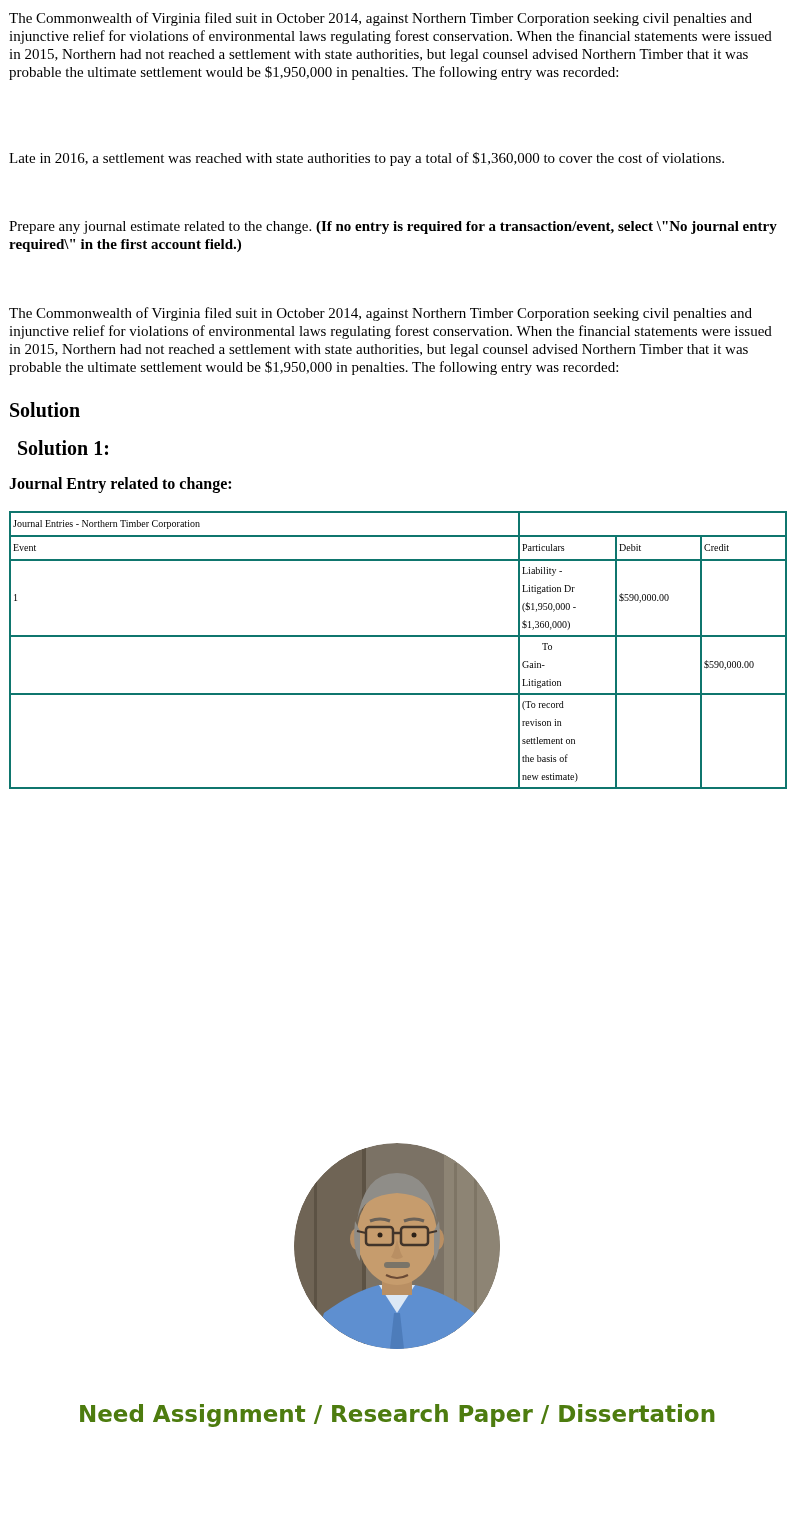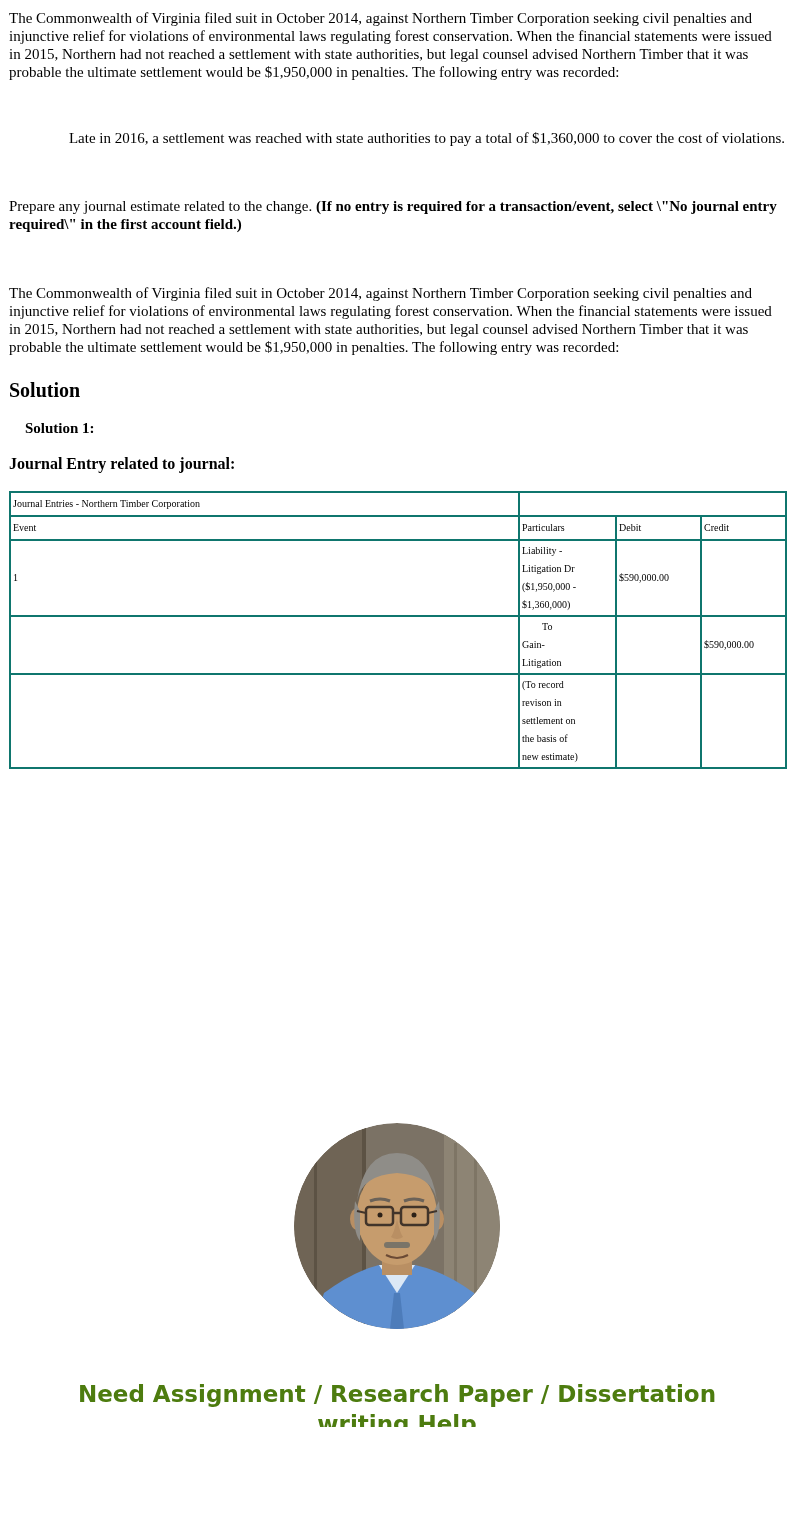--- a/index.html
+++ b/index.html
@@ -10,33 +10,33 @@
     box-sizing: border-box;
     padding: 9px;
     font-family: "Liberation Serif", serif;
     font-size: 15px;
     line-height: 18px;
     color: #000000;
     overflow: hidden;
     background: #ffffff;
   }
   p { margin: 0; }
-  .gap-p2 { margin-top: 48px; text-align: right; }
+  .gap-p2 { margin-top: 68px; }
   .gap-p3 { margin-top: 50px; }
   .gap-p4 { margin-top: 51px; }
   .bold { font-weight: bold; }
   .solution-heading {
     margin: 22px 0 0 0;
     font-size: 20px;
     line-height: 24px;
     font-weight: bold;
   }
   .solution1-heading {
-    margin: 16px 0 0 16px;
-    font-size: 15px;
+    margin: 16px 0 0 8px;
+    font-size: 20px;
     line-height: 20px;
     font-weight: bold;
   }
   .journal-label {
     margin-top: 16px;
     font-size: 16px;
     line-height: 20px;
     font-weight: bold;
   }
   .journal-table {
@@ -88,21 +88,21 @@
   <p class="body-text gap-p2">Late in 2016, a settlement was reached with state authorities to pay a total of $1,360,000 to cover the cost of violations.</p>
 
   <p class="body-text gap-p3"><span>Prepare any journal estimate related to the change. </span><span class="bold">(If no entry is required for a transaction/event, select \"No journal entry required\" in the first account field.)</span></p>
 
   <p class="body-text gap-p4">The Commonwealth of Virginia filed suit in October 2014, against Northern Timber Corporation seeking civil penalties and injunctive relief for violations of environmental laws regulating forest conservation. When the financial statements were issued in 2015, Northern had not reached a settlement with state authorities, but legal counsel advised Northern Timber that it was probable the ultimate settlement would be $1,950,000 in penalties. The following entry was recorded:</p>
 
   <h2 class="solution-heading">Solution</h2>
 
   <h3 class="solution1-heading">Solution 1:</h3>
 
-  <p class="journal-label">Journal Entry related to journal:</p>
+  <p class="journal-label">Journal Entry related to change:</p>
 
   <table class="journal-table">
     <colgroup>
       <col style="width:509px">
       <col style="width:97px">
       <col style="width:85px">
       <col style="width:85px">
     </colgroup>
     <tbody>
       <tr class="row-title">

